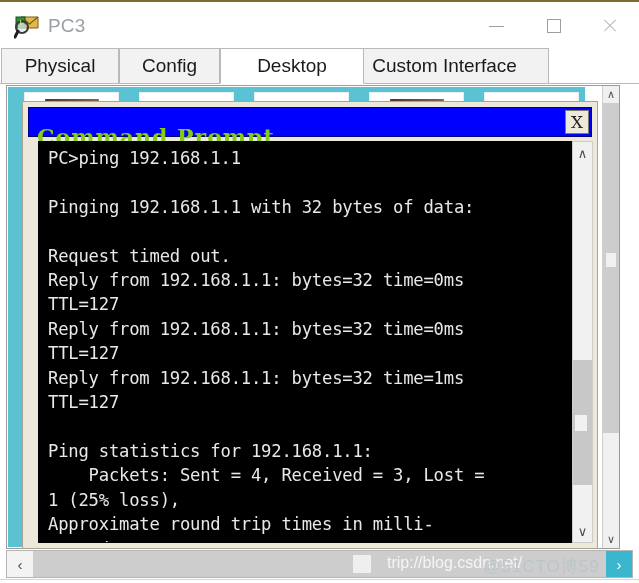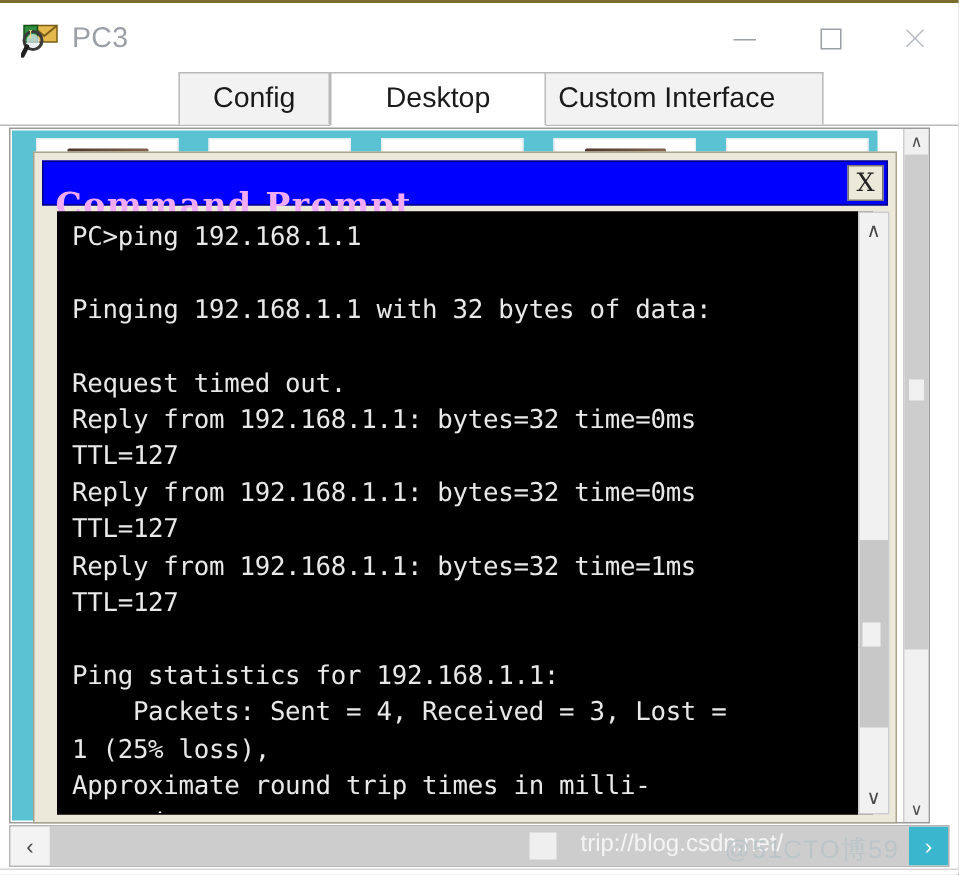--- a/index.html
+++ b/index.html
@@ -164,21 +164,21 @@
   #cmd-title {
     position: absolute;
     left: 5px; top: 5px;
     width: 564px; height: 30px;
     background: #0000ff;
     border: 1px solid #000080;
     display: flex; align-items: center;
   }
   #cmd-title-text {
     margin-left: 8px;
-    color: #f0abfc;
+    color: #84cc16;
     font-family: "DejaVu Serif", "Liberation Serif", serif;
     font-weight: bold;
     font-size: 22px;
     letter-spacing: 1px;
     white-space: nowrap;
     margin-top: 30px;
   }
   #cmd-close {
     position: absolute;
     right: 2px; top: 2px;
@@ -314,20 +314,23 @@
     </span>
     <span class="winbtn" id="btn-max">
       <span class="gl-max"></span>
     </span>
     <span class="winbtn" id="btn-close">
       <span class="gl-close"></span>
     </span>
   </div>
 
   <div id="tabstrip">
+    <div class="tab" id="tab-0">
+      <span>Physical</span>
+    </div>
     <div class="tab" id="tab-1">
       <span>Config</span>
     </div>
     <div class="tab active" id="tab-2">
       <span>Desktop</span>
     </div>
     <div class="tab" id="tab-3">
       <span>Custom Interface</span>
     </div>
   </div>

